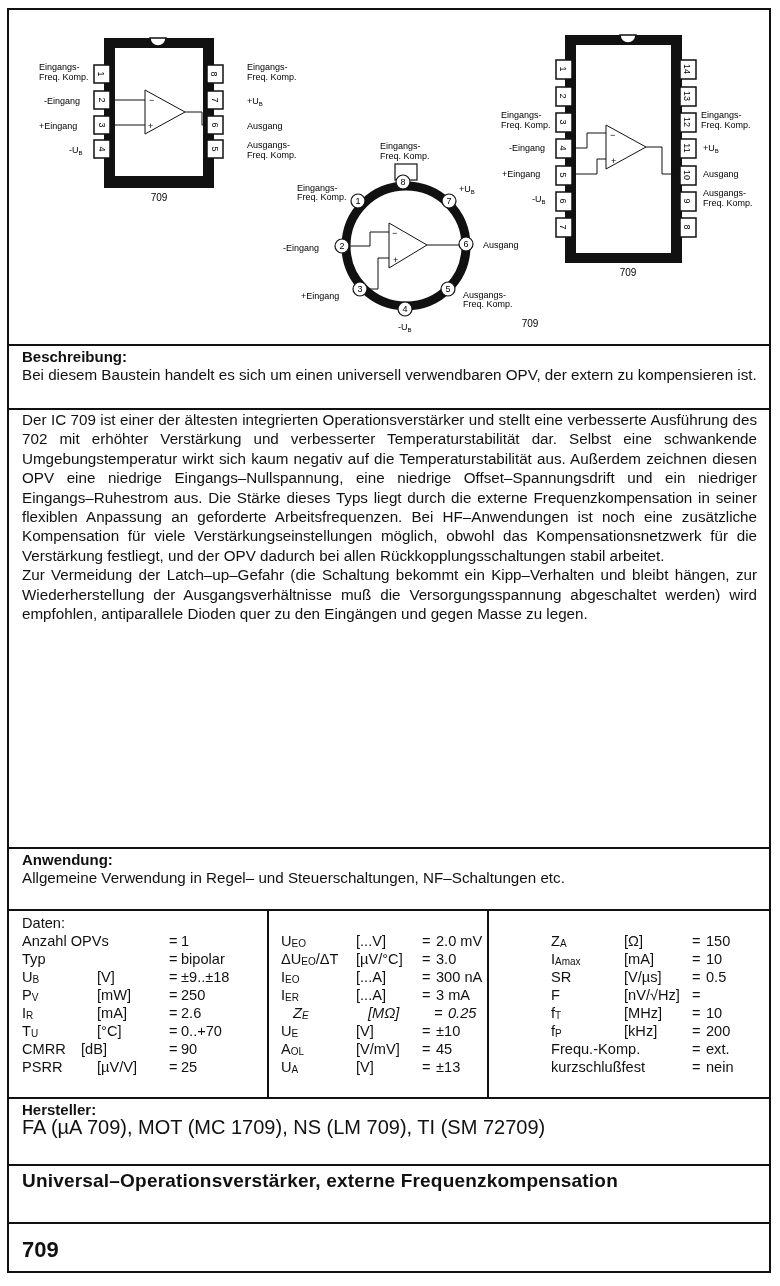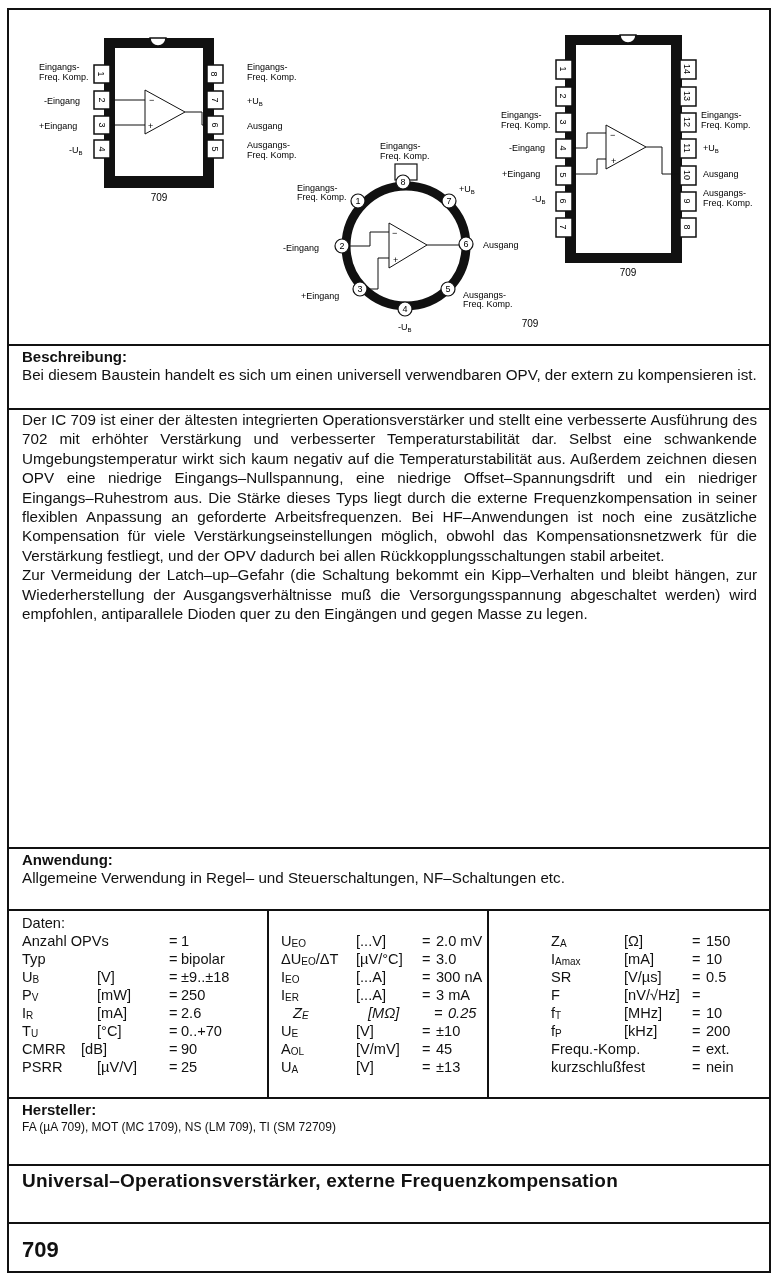--- a/index.html
+++ b/index.html
@@ -17,21 +17,21 @@
   .head{font-weight:bold;font-size:15px;padding:2px 0 0 13px;line-height:17px;}
   .txt{font-size:15.2px;line-height:19.4px;padding:0 12px 0 13px;text-align:justify;}
   .txt p{margin:0;}
   .dcol{position:absolute;top:0;height:100%;box-sizing:border-box;font-size:14.6px;}
   .dcol.c1{left:0;width:260px;border-right:2px solid #111;}
   .dcol.c2{left:260px;width:220px;border-right:2px solid #111;}
   .dcol.c3{left:530px;width:230px;}
   .drow{position:absolute;height:18px;line-height:18px;white-space:nowrap;}
   .drow span{position:absolute;top:0;}
   .sub{font-size:10px;vertical-align:-1px;}
-  .herst .txt{font-size:12px;}
+  .herst .txt{font-size:20px;}
   .title .t{font-weight:bold;font-size:19px;padding:4px 0 0 13px;letter-spacing:0.2px;}
   .num .t{font-weight:bold;font-size:22px;padding:13px 0 0 13px;}
   svg text{font-family:"Liberation Sans",sans-serif;}
 </style>
 </head>
 <body>
 
 <div class="frame">
 
   <div class="sec diag">

